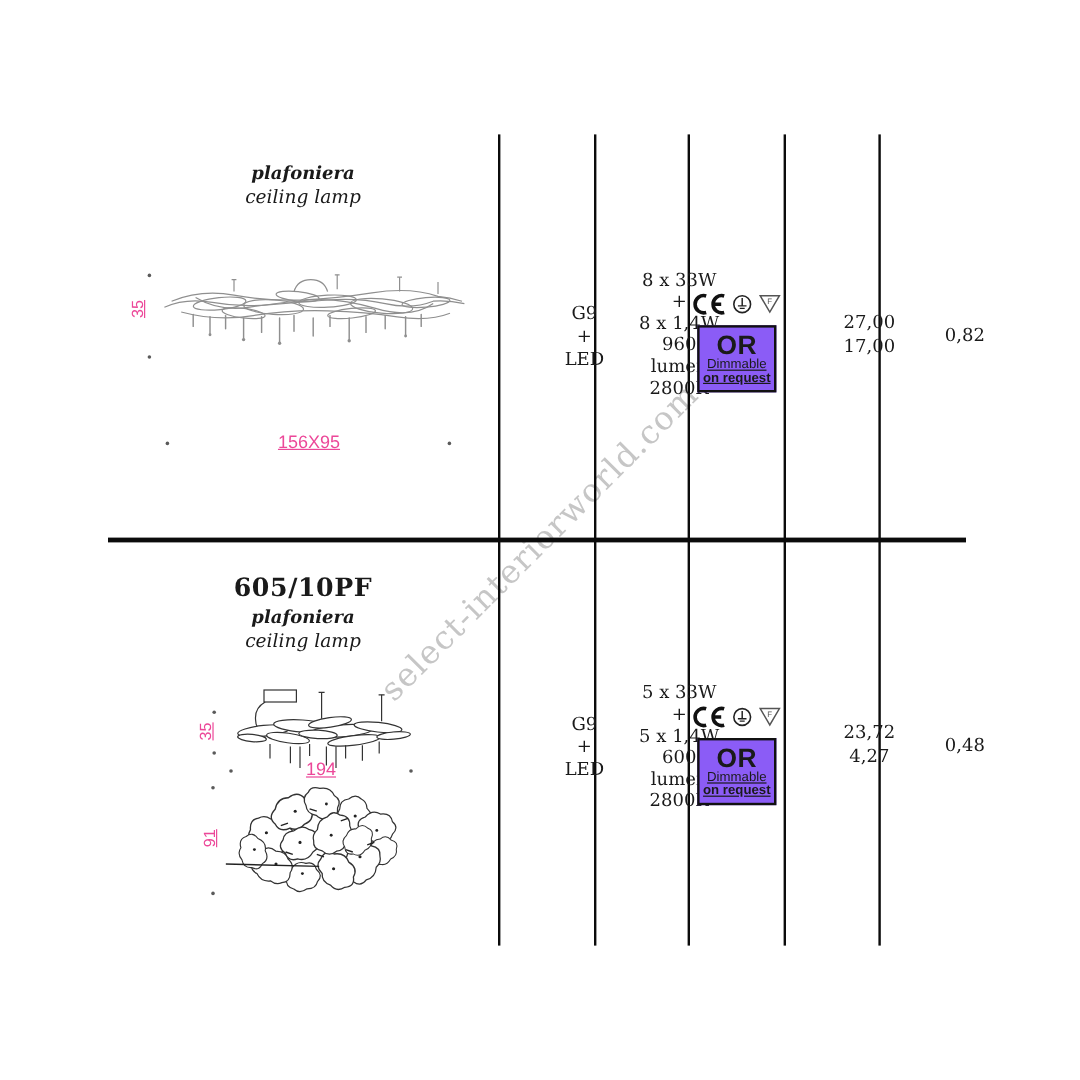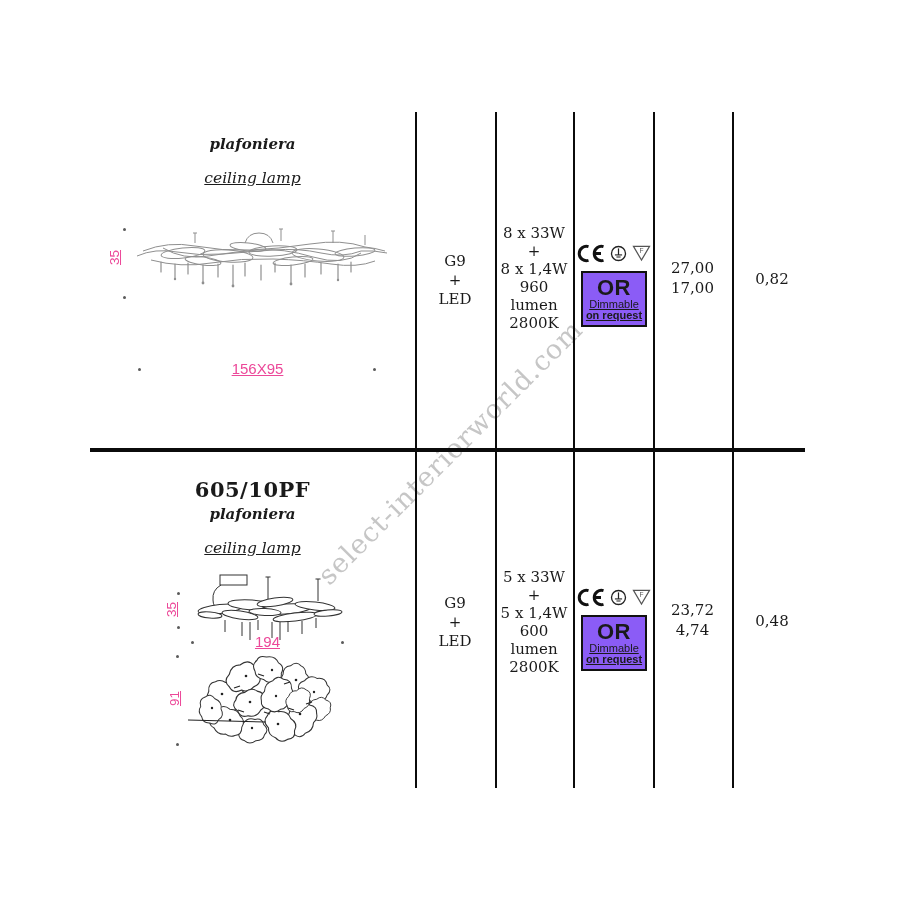--- a/index.html
+++ b/index.html
@@ -17,29 +17,29 @@
     font-size:27px;letter-spacing:1px;color:#c6c6c6;
     white-space:nowrap;z-index:1;
   }
   
   .vline{width:2px;top:112px;height:676px;background:#0b0b0b;z-index:2;}
   .hline{left:90px;top:448px;width:715px;height:4px;background:#0b0b0b;z-index:2;}
   
   .titleblock{left:100px;width:305px;text-align:center;z-index:3;}
   .code{font-size:21px;font-weight:bold;letter-spacing:0.5px;}
   .type-it{font-size:15px;font-weight:bold;font-style:italic;margin-top:3px;}
-  .type-en{font-size:15.5px;font-style:italic;margin-top:16px;text-decoration:underline;}
+  .type-en{font-size:15.5px;font-style:italic;margin-top:2px;}
   
   .dim{font-family:"Liberation Sans","DejaVu Sans",sans-serif;font-size:13.5px;color:#ec4899;z-index:3;text-decoration:underline;}
   .dim.rot{transform:rotate(-90deg);}
   .dim.wide{font-size:15px;text-align:center;}
   .refdot{width:3px;height:3px;border-radius:50%;background:#5a5a5a;z-index:3;}
   
   .cell{display:flex;flex-direction:column;align-items:center;justify-content:center;
-        text-align:center;z-index:3;}
+        text-align:center;z-index:3;padding-left:32px;}
   .cell .ln{font-size:15px;line-height:19px;}
   .cell.power .ln{line-height:18px;}
   .price .ln{line-height:20px;}
   
   .certcell{display:flex;flex-direction:column;align-items:center;z-index:3;}
   .icons{display:flex;align-items:center;gap:5px;height:22px;}
   .orbox{
     margin-top:7px;width:62px;height:52px;border:2px solid #111;
     display:flex;flex-direction:column;align-items:center;justify-content:center;
     font-family:"Liberation Sans","DejaVu Sans",sans-serif;background:#8b5cf6;
@@ -311,18 +311,18 @@
   </div>
   <div class="orbox">
     <div class="or">OR</div>
     <div class="sub">Dimmable</div>
     <div class="sub b">on request</div>
   </div>
 </div>
 
 <div class="abs cell price" style="left:655px;top:598px;width:75px;height:44px">
   <div class="ln">23,72</div>
-  <div class="ln">4,74</div>
+  <div class="ln">4,27</div>
 </div>
 
 <div class="abs cell" style="left:734px;top:610px;width:76px;height:22px">
   <div class="ln">0,48</div>
 </div>
 
 </body></html>

